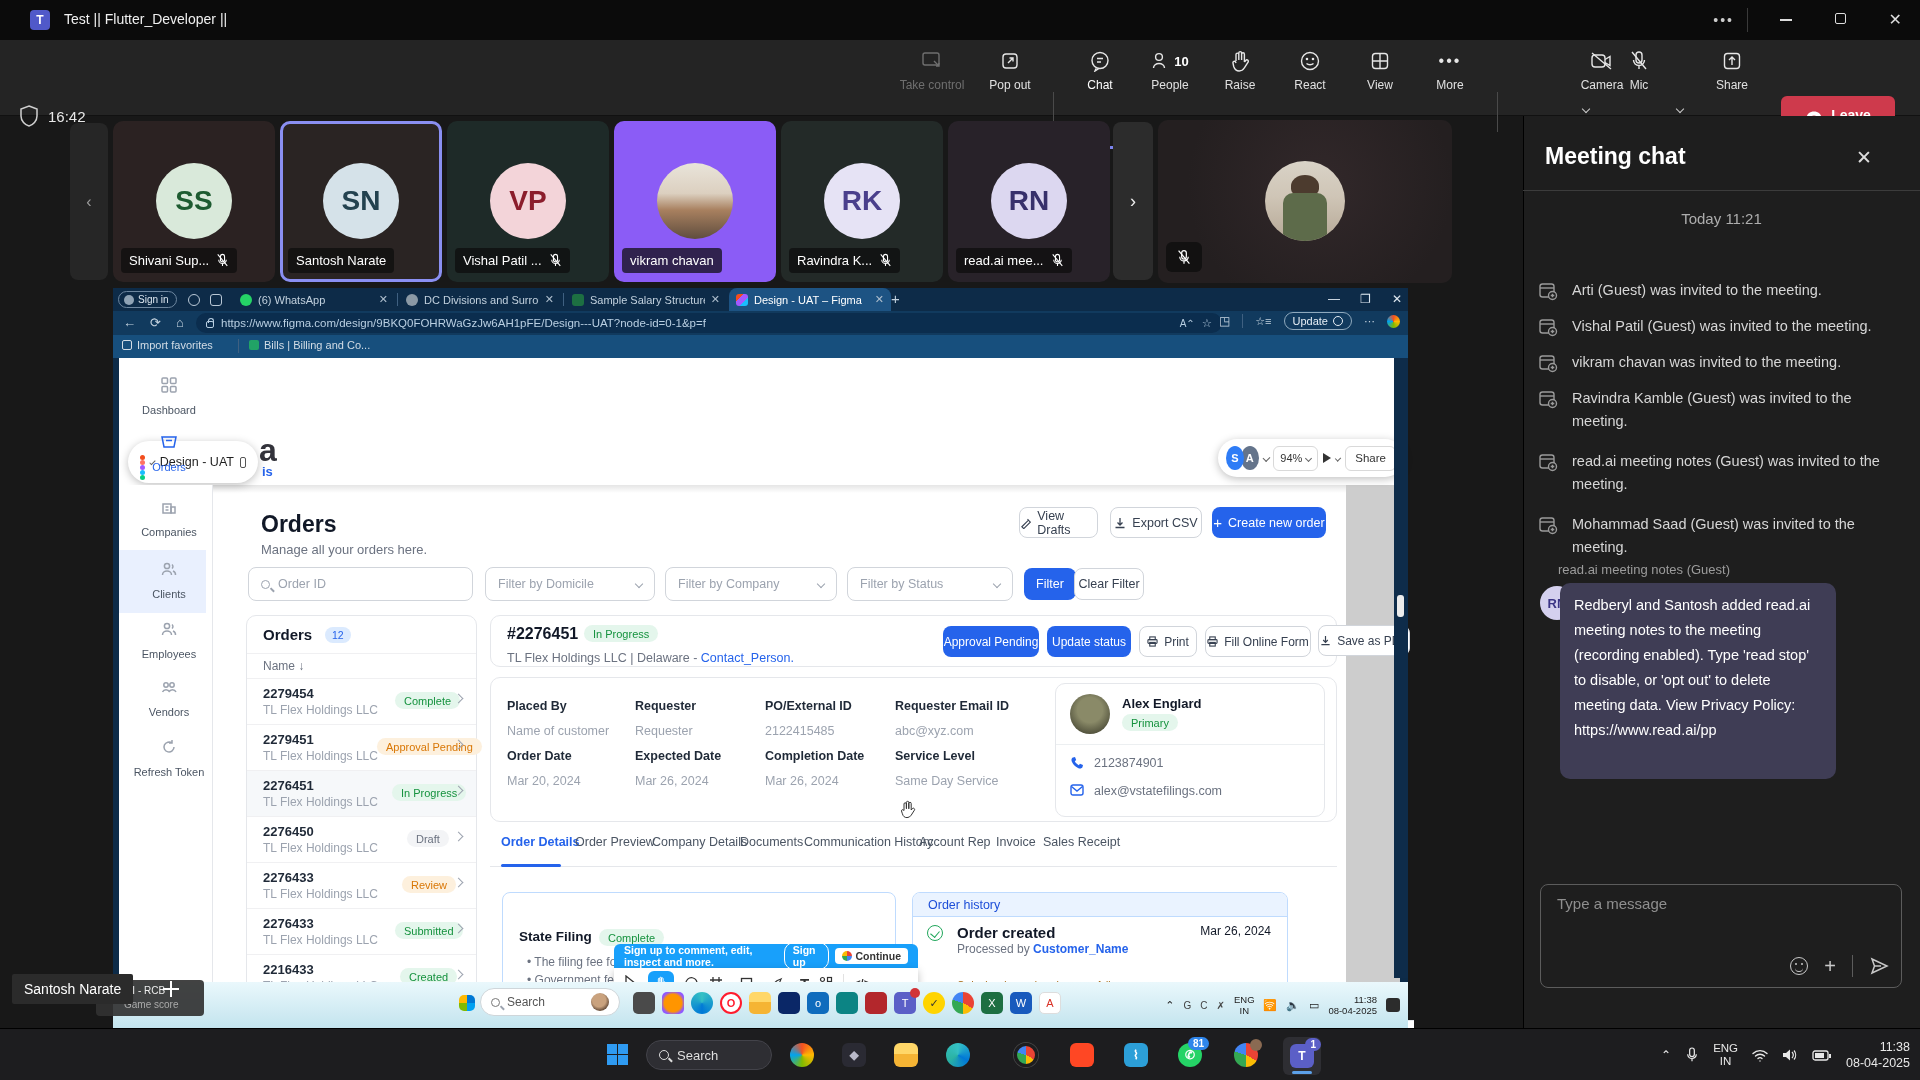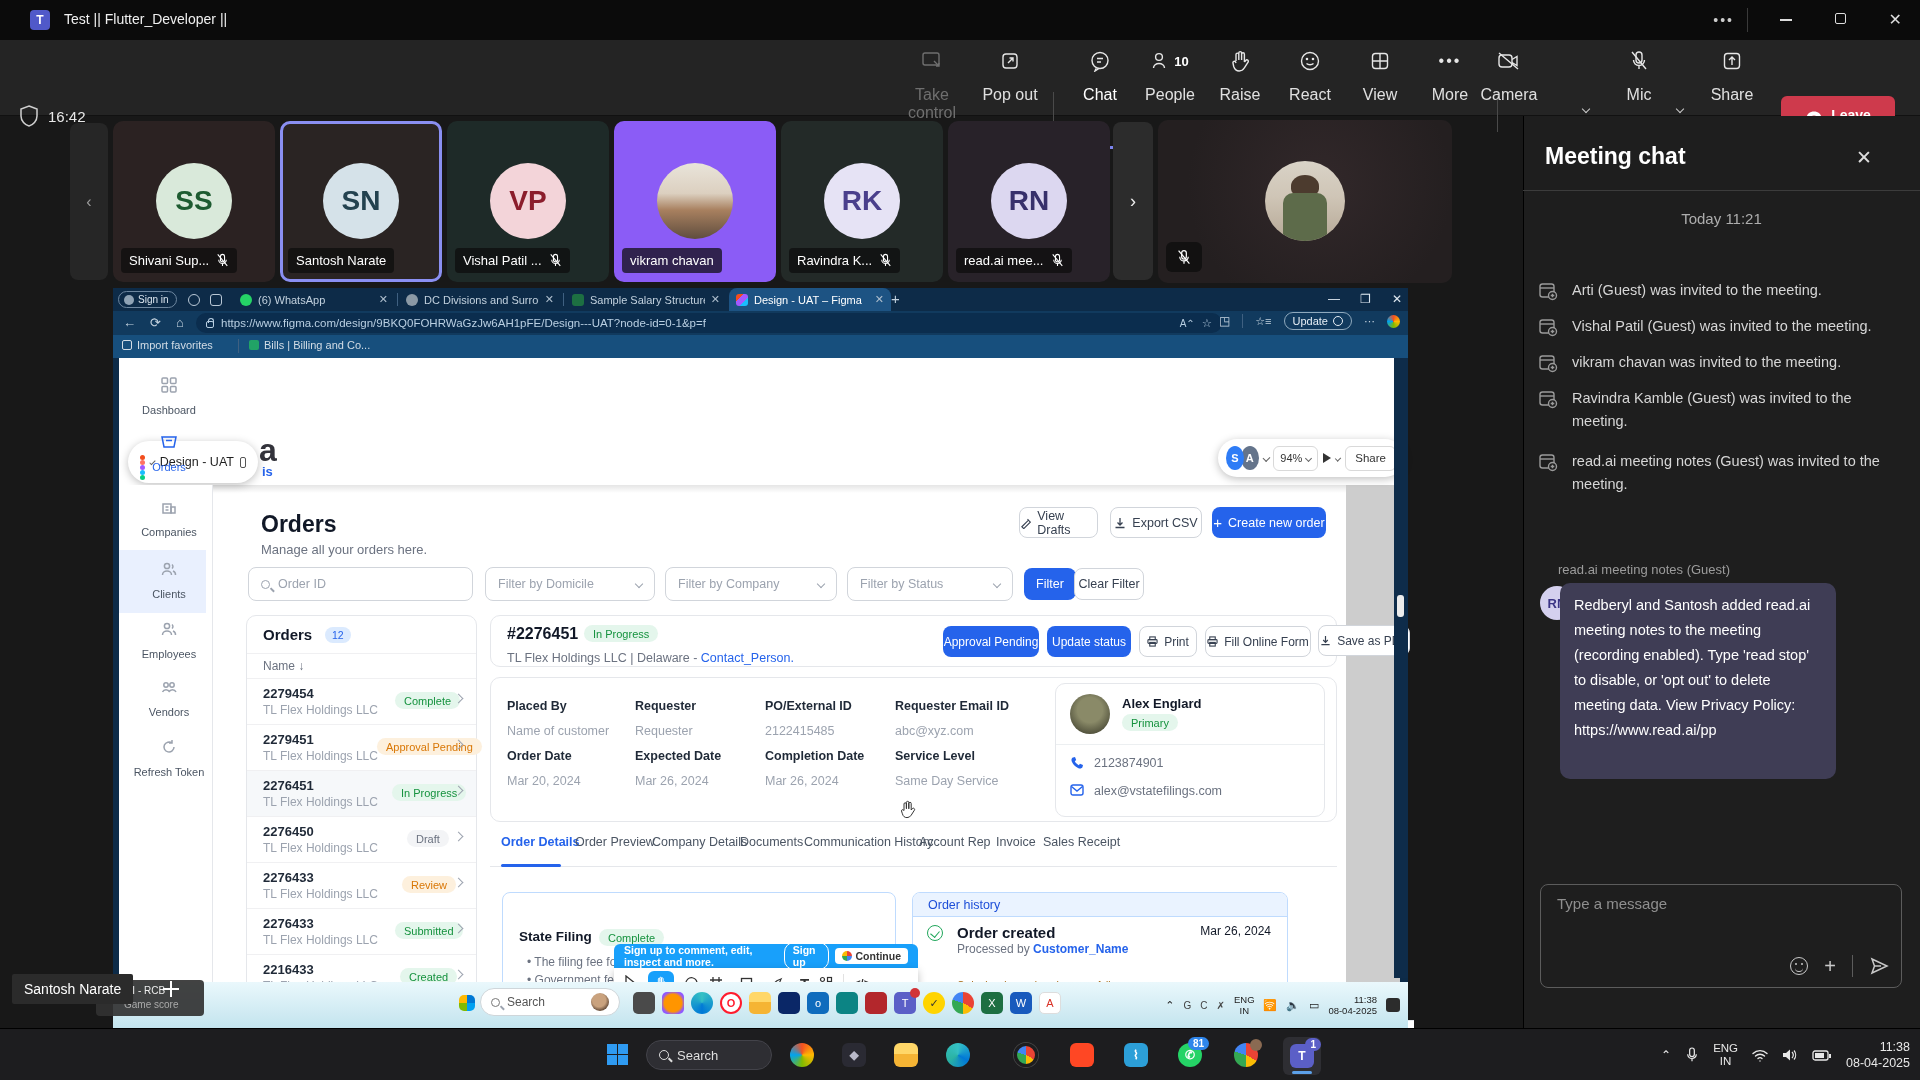--- a/index.html
+++ b/index.html
@@ -12,21 +12,21 @@
 .ttitle{left:64px;top:11px;font-size:14px;color:#f0f0f0}
 .tbdots{right:186px;top:12px;color:#ccc;font-size:14px;letter-spacing:2px}
 .tbdiv{right:172px;top:8px;width:1px;height:24px;background:#3a3a3a}
 .wmin{right:128px;top:19px;width:12px;height:1.5px;background:#ddd}
 .wres{right:74px;top:13px;width:11px;height:11px;border:1.5px solid #ddd;border-radius:2px}
 .wclo{right:18px;top:12px;color:#ddd;font-size:16px;line-height:16px}
 
 .toolbar{left:0;top:40px;width:1920px;height:76px;background:#242424;border-bottom:1px solid #111}
 .tbtn{position:absolute;top:8px;width:76px;text-align:center;color:#e6e6e6}
 .tbtn .ic{height:26px;display:flex;align-items:center;justify-content:center}
-.tbtn .lb{font-size:16px;margin-top:12px;color:#e0e0e0}
+.tbtn .lb{font-size:12px;margin-top:4px;color:#e0e0e0}
 .tbtn.dis .lb{color:#6f6f6f}
 .tbtn.dis svg{stroke:#6f6f6f!important}
 svg.oicon{stroke:#e6e6e6;fill:none;stroke-width:1.4}
 .chatline{left:1078px;top:106px;width:46px;height:3px;border-radius:2px;background:#7b83eb}
 .vdiv{position:absolute;top:52px;width:1px;height:40px;background:#4a4a4a}
 .shield{left:18px;top:64px}
 .timer{left:48px;top:68px;font-size:15px;color:#e8e8e8}
 .chev{display:inline-block;width:6px;height:6px;border-right:1.5px solid #ccc;border-bottom:1.5px solid #ccc;transform:rotate(45deg)}
 .leave{left:1781px;top:56px;width:114px;height:38px;background:#ce3a4c;border-radius:6px;color:#fff;display:flex;align-items:center;justify-content:center;gap:8px;font-size:14px;font-weight:bold}
 
@@ -252,21 +252,21 @@
             <path d="M10 2.5 V17.5 M2.5 10 H17.5"></path>
           </svg>
         </div>
       <div class="lb">View</div>
     </div>
     <div class="tbtn" style="left:1412px">
       <div class="ic" style="color:#e6e6e6;font-size:16px;letter-spacing:2px">•••</div>
       <div class="lb">More</div>
     </div>
     <div class="vdiv" style="left:1497px"></div>
-    <div class="tbtn" style="left:1471px">
+    <div class="tbtn" style="left:1564px">
       <div class="ic">
           <svg class="oicon" width="24" height="20" viewBox="0 0 24 20">
             <rect x="2" y="4" width="13" height="12" rx="3"></rect>
             <path d="M15 8.5 L20 5.5 V14.5 L15 11.5 M2 2 L21 18"></path>
           </svg>
         </div>
       <div class="lb">Camera</div>
     </div>
     <span class="chev abs" style="left:1583px;top:66px"></span>
     <div class="tbtn" style="left:1601px">
@@ -427,20 +427,31 @@
   <div class="sysmsg" style="top:450px">
       <svg width="20" height="20" viewBox="0 0 20 20">
         <g stroke="#9a9a9a" stroke-width="1.4" fill="none">
           <rect x="2" y="3" width="14" height="13" rx="2.5"></rect>
           <path d="M2 7 h14"></path>
           <circle cx="14.5" cy="14.5" r="4" fill="#1e1e1e"></circle>
           <path d="M14.5 12.7 v3.6 M12.7 14.5 h3.6"></path>
         </g>
       </svg>
       <div class="mtext">read.ai meeting notes (Guest) was invited to the meeting.</div>
+    </div>
+  <div class="sysmsg" style="top:513px">
+      <svg width="20" height="20" viewBox="0 0 20 20">
+        <g stroke="#9a9a9a" stroke-width="1.4" fill="none">
+          <rect x="2" y="3" width="14" height="13" rx="2.5"></rect>
+          <path d="M2 7 h14"></path>
+          <circle cx="14.5" cy="14.5" r="4" fill="#1e1e1e"></circle>
+          <path d="M14.5 12.7 v3.6 M12.7 14.5 h3.6"></path>
+        </g>
+      </svg>
+      <div class="mtext">Mohammad Saad (Guest) was invited to the meeting.</div>
     </div>
 
   <div class="abs sender">read.ai meeting notes (Guest)</div>
   <div class="abs rnav">RN</div>
   <div class="abs bubble">Redberyl and Santosh added read.ai meeting notes to the meeting (recording enabled). Type 'read stop' to disable, or 'opt out' to delete meeting data. View Privacy Policy: https://www.read.ai/pp</div>
 
   <div class="abs compose">
     <input type="text" placeholder="Type a message" style="">
     <div class="cicons">
       <div class="smiley"></div>

